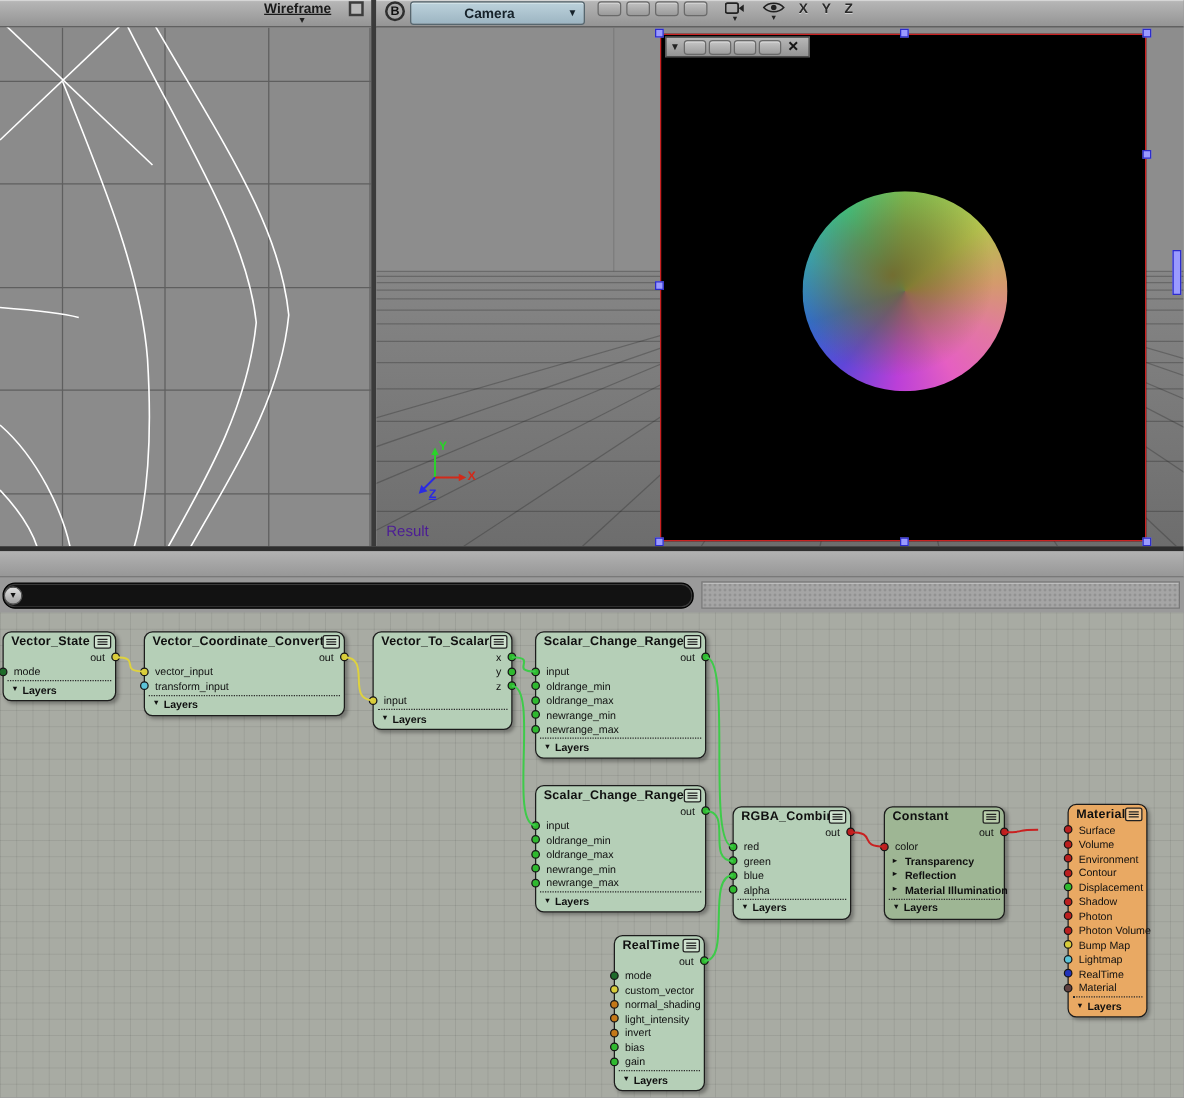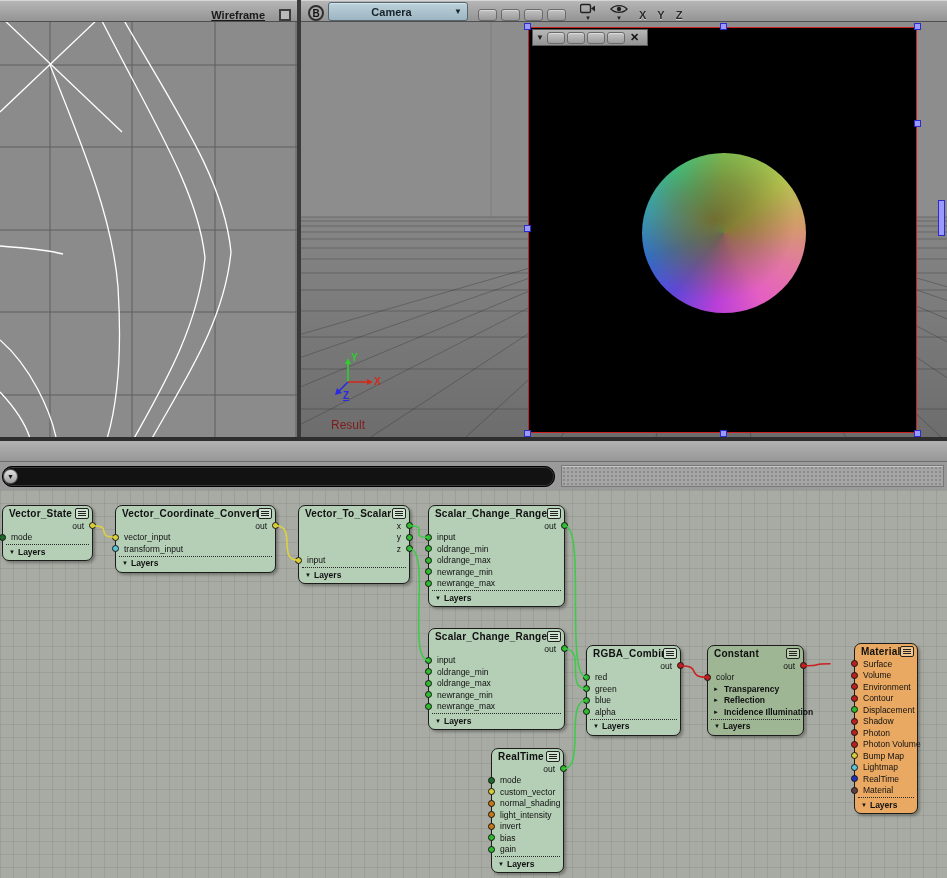--- a/index.html
+++ b/index.html
@@ -6,21 +6,21 @@
   body{
     width:947px;height:878px;position:relative;overflow:hidden;
     background:#9a9a9a;font-family:"Liberation Sans",sans-serif;
     -webkit-font-smoothing:antialiased;
   }
   .abs{position:absolute;}
   
   .vp-header{
     height:22px;background:linear-gradient(#b6b6b6,#949494);
     border-top:1px solid #d6d6d6;border-bottom:1px solid #4f4f4f;
-    box-sizing:border-box;display:flex;align-items:flex-end;
+    box-sizing:border-box;display:flex;align-items:flex-start;
     font-size:11px;color:#1a1a1a;
   }
   #wf-header{left:0;top:0;width:297px;justify-content:flex-end;}
   #wf-mode{font-weight:bold;text-decoration:underline;margin-right:14px;position:relative;}
   #wf-mode .under-caret{position:absolute;left:50%;bottom:-7px;font-size:7px;color:#222;}
   .max-icon{width:12px;height:12px;border:2px solid #3c3c3c;background:#b9b9b9;margin-right:6px;box-sizing:border-box;}
   #cam-header{left:301px;top:0;width:646px;}
   .circle-b{
     width:16px;height:16px;border:2px solid #2f2f2f;border-radius:50%;
     display:flex;align-items:center;justify-content:center;
@@ -64,21 +64,21 @@
     position:absolute;left:113px;top:125px;width:164px;height:160px;border-radius:50%;
     background:
       radial-gradient(circle at 44% 42%, rgba(118,104,44,0.95) 0%, rgba(118,104,44,0.55) 30%, rgba(118,104,44,0) 62%),
       conic-gradient(from 0deg,
         #7ec855 0deg, #b4c24e 50deg, #d49a6c 85deg, #e279a0 115deg,
         #e55fc2 150deg, #bb3fd8 185deg, #5f46d8 220deg, #2f6ccc 252deg,
         #2fa8c2 288deg, #35d08d 325deg, #7ec855 360deg);
   }
   .handle{position:absolute;width:7px;height:7px;background:#9a9aff;border:1px solid #2c2ccc;box-sizing:border-box;}
   #rr-bar{position:absolute;left:637px;top:178px;width:7px;height:36px;background:#9a9aff;border:1px solid #2c2ccc;box-sizing:border-box;}
-  #result-label{left:8px;top:396px;color:#7f1d1d;font-size:12px;margin-left:22px;}
+  #result-label{left:8px;top:396px;color:#4c1d95;font-size:12px;}
   
   .triad-lbl{position:absolute;font-size:10px;font-weight:bold;}
   
   #h-splitter{left:0;top:437px;width:947px;height:4px;background:#2e2e2e;}
   #mid-strip{left:0;top:441px;width:947px;height:21px;background:linear-gradient(#b2b2b2,#979797);border-bottom:1px solid #6f6f6f;box-sizing:border-box;}
   #rt-toolbar{left:0;top:462px;width:947px;height:28px;background:#9a9a9a;}
   #path-dd{
     position:absolute;left:2px;top:4px;width:553px;height:21px;background:#121212;
     border-radius:10px;border:1px solid #000;display:flex;align-items:center;box-sizing:border-box;
     box-shadow:inset 0 0 0 1px #3a3a3a;
@@ -509,21 +509,21 @@
         <div class="nrow group">
           <span class="gcaret">►</span>
           <span class="plabel">Transparency</span>
         </div>
         <div class="nrow group">
           <span class="gcaret">►</span>
           <span class="plabel">Reflection</span>
         </div>
         <div class="nrow group">
           <span class="gcaret">►</span>
-          <span class="plabel">Incidence Illumination</span>
+          <span class="plabel">Material Illumination</span>
         </div>
         <div class="nsep"></div>
         <div class="nlayers">
           <span class="lcaret">▼</span>
           <span>Layers</span>
         </div>
       </div>
       <div class="node orange" style="left: 830px; top: 153px; width: 64px; margin-left: 24px;">
         <div class="ntitle">
           <span class="t">Material</span>

